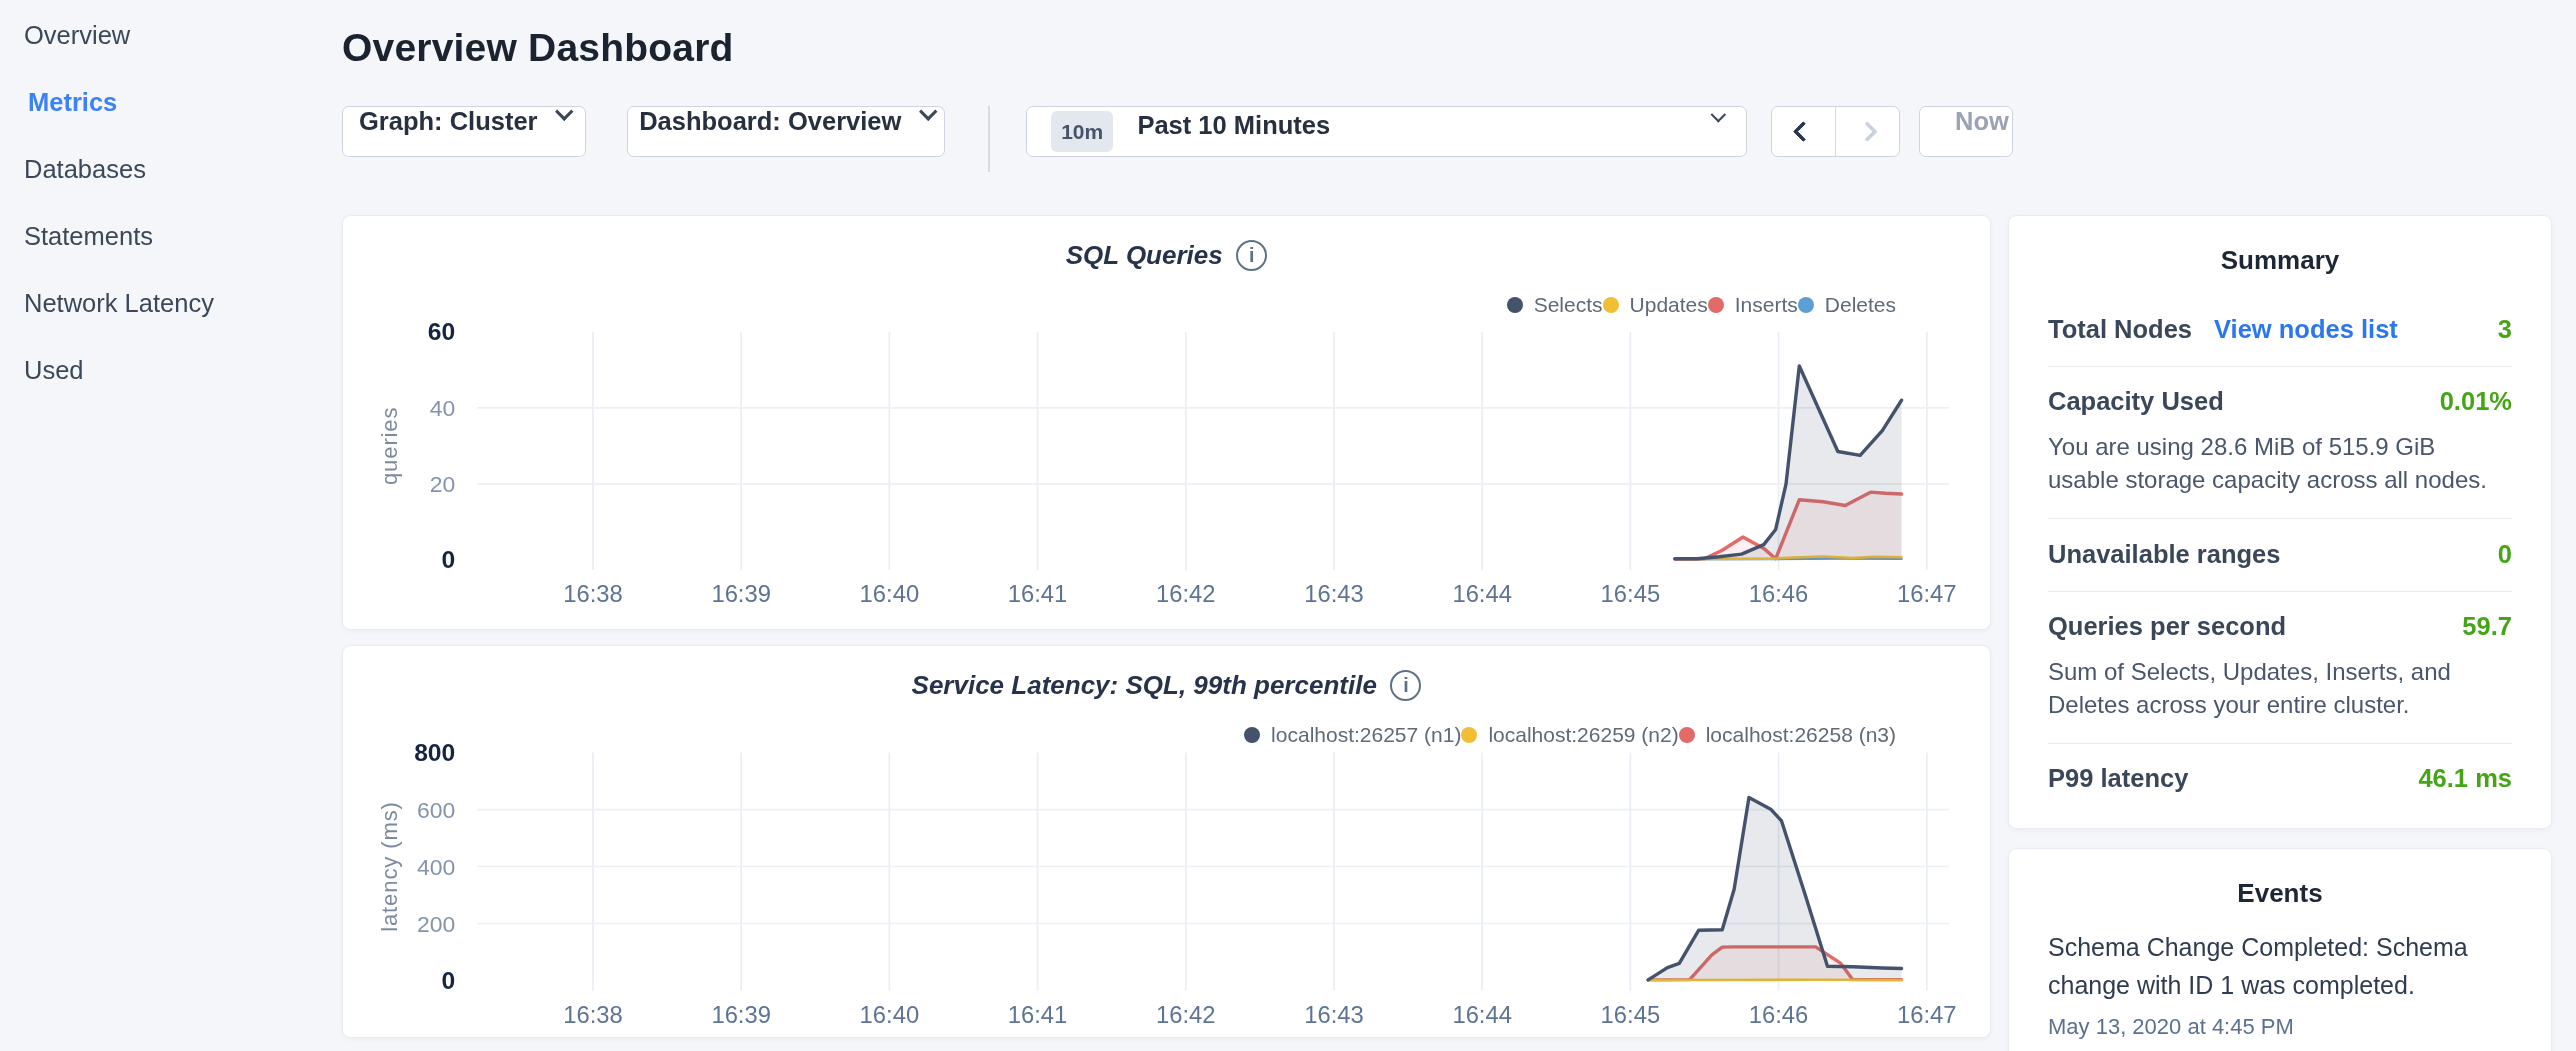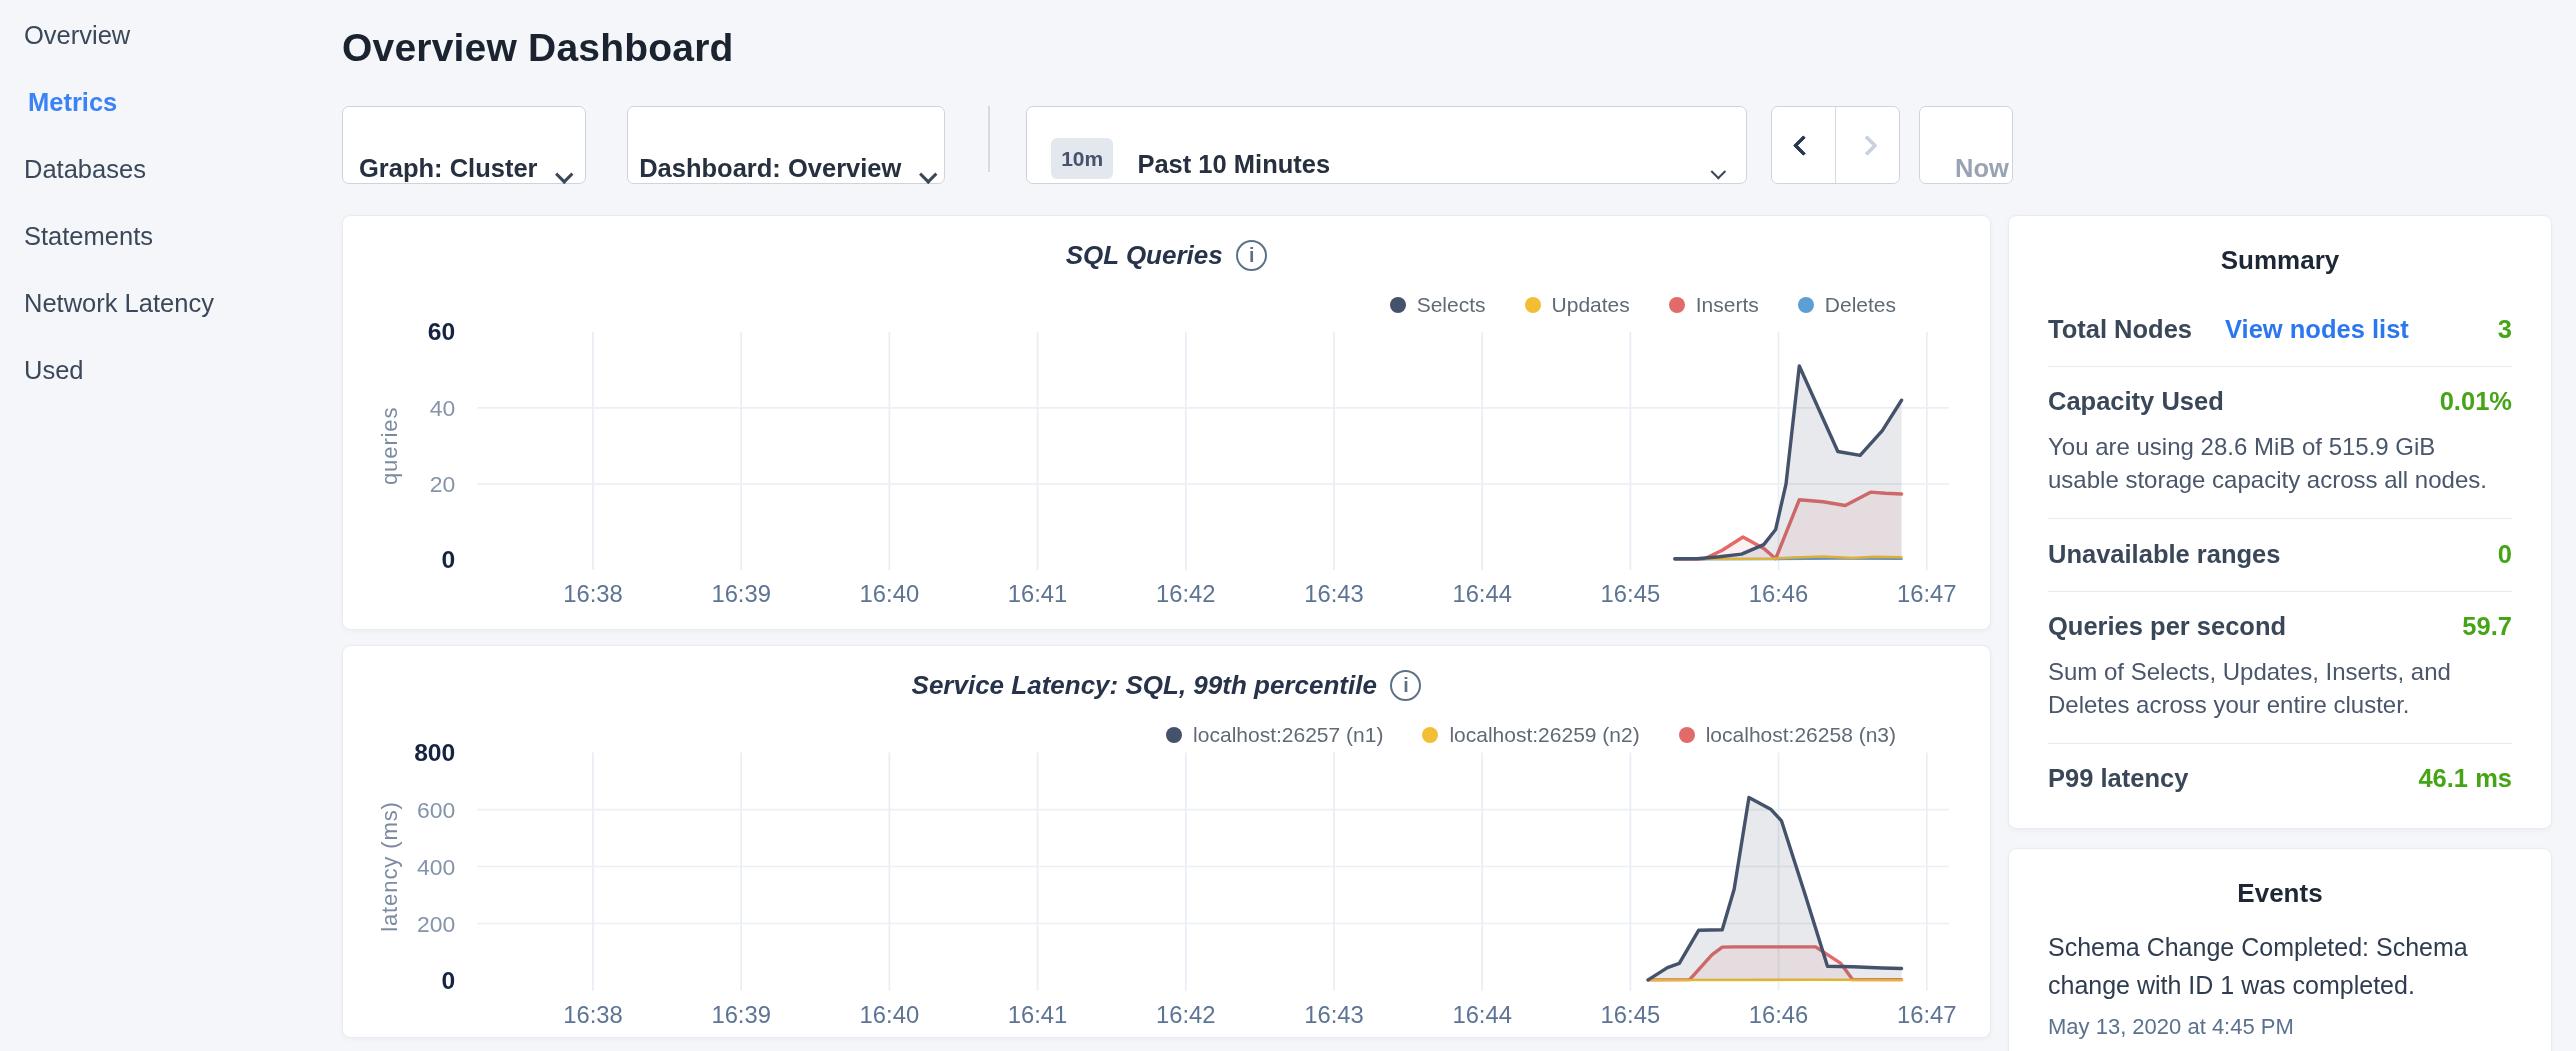--- a/index.html
+++ b/index.html
@@ -18,23 +18,23 @@
     font-size:25.5px; color:#3b4859; cursor:pointer;
   }
   #sidebar li.active { color:#3b82f6; font-weight:700;padding-left:28px; }
   
   #page-title {
     position:absolute; left:342px; top:25.5px;
     font-size:39px; font-weight:600; color:#1b2330; letter-spacing:0.2px;
   }
   
   .box {
-    position:absolute; top:106px; height:78px; background:#fff;
+    position:absolute; top:106px; height:51px; background:#fff;
     border:1.7px solid #cdd4e0; border-radius:6.8px;
-    display:flex; align-items:flex-end; justify-content:center;
+    display:flex; align-items:flex-start; justify-content:center;
     font-size:25.5px; font-weight:700; color:#26303f; cursor:pointer;
   }
   #dd-graph { left:342px; width:244px; }
   #dd-dashboard { left:627px; width:318px; }
   .chev { display:inline-block; width:12.8px; height:12.8px; border-right:3.4px solid #3b4859; border-bottom:3.4px solid #3b4859; transform:rotate(45deg) translateY(-2.6px); margin-left:18.7px; }
   #toolbar-divider { position:absolute; left:988px; top:106px; width:1.7px; height:66px; background:#d6dae3; }
   #time-box { left:1026px; width:721px; justify-content:flex-start; padding:4px 24px; }
   #time-badge {
     background:#e3e7ee; color:#47536a; border-radius:6px;
     font-size:21px; font-weight:700; padding:8.5px 10.2px; margin-right:24px;
@@ -56,33 +56,33 @@
   .chart-title-row {
     position:absolute; top:24px; left:0; width:100%;
     display:flex; align-items:center; justify-content:center; gap:13.6px;
   }
   .chart-title { font-size:26px; font-weight:700; color:#26334a;font-style:italic; }
   .info-icon {
     width:31px; height:31px; border:2.6px solid #5d7186; border-radius:50%;
     display:flex; align-items:center; justify-content:center;
     font-size:19.6px; font-weight:700; color:#5d7186; cursor:pointer; flex:0 0 auto;
   }
-  .legend { position:absolute; top:77px; right:94px; display:flex; gap:39px; }
+  .legend { position:absolute; top:77px; right:94px; display:flex; }
   .legend-item { display:flex; align-items:center; gap:11px; font-size:21px; color:#5f6a77; cursor:pointer; }
   .legend-dot { width:16px; height:16px; border-radius:50%; }
   .chart-svg { position:absolute; left:0; top:0; }
   
   #summary-card { left:2008px; top:215px; width:544px; height:614px; padding:0 39px; overflow:hidden; }
   #events-card  { left:2008px; top:848px; width:544px; height:357px; padding:0 39px; overflow:hidden; }
   .side-title { text-align:center; font-size:26px; font-weight:700; color:#1d2735; margin:29px 0 18.7px; }
   .sum-row { padding:20.4px 0 22px; }
   .sum-row + .sum-row { border-top:1.7px solid #e7eaee; }
   .sum-head { display:flex; align-items:baseline; }
   .sum-label { font-size:25.5px; font-weight:700; color:#3a4759; }
-  .sum-link { font-size:25.5px; font-weight:700; color:#2b77f0; margin-left:33px; cursor:pointer; }
+  .sum-link { font-size:25.5px; font-weight:700; color:#2b77f0; margin-left:22px; cursor:pointer; }
   .sum-value { margin-left:auto; font-size:25.5px; font-weight:700; color:#46a417; }
   .sum-sub { margin-top:13.6px; font-size:24px; line-height:1.38; color:#49566b; }
   .event-item { margin-top:12px; }
   .event-text { font-size:25px; line-height:1.55; color:#2f3c50; }
   .event-time { margin-top:8.5px; font-size:22px; color:#5a7190; }
 </style>
 </head>
 <body>
 
 <div id="app">

